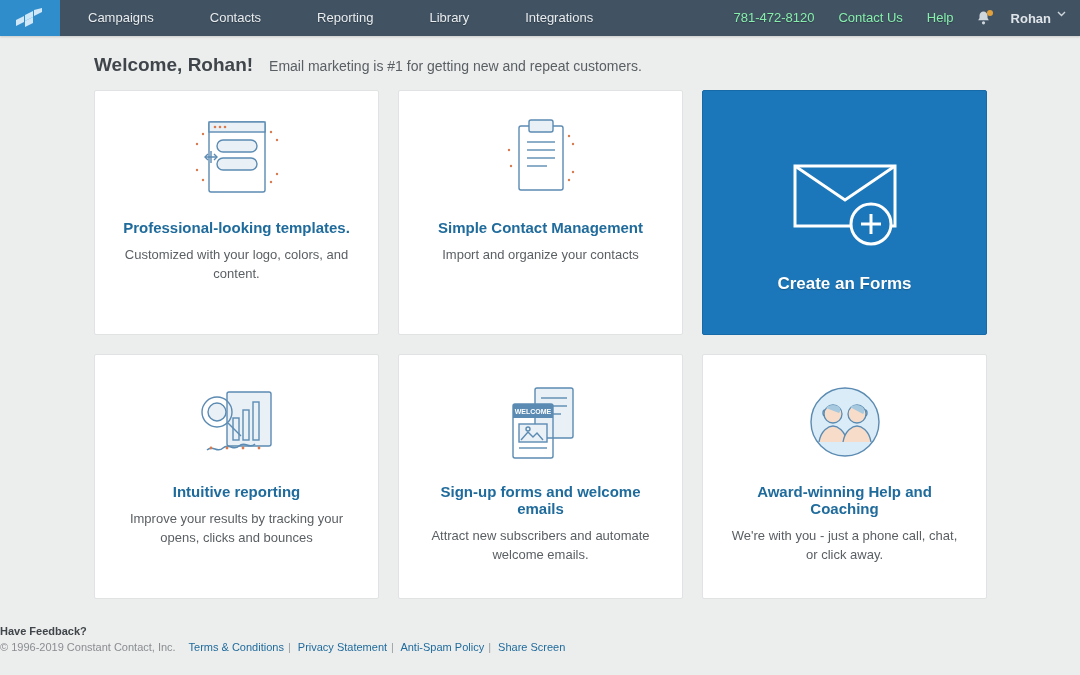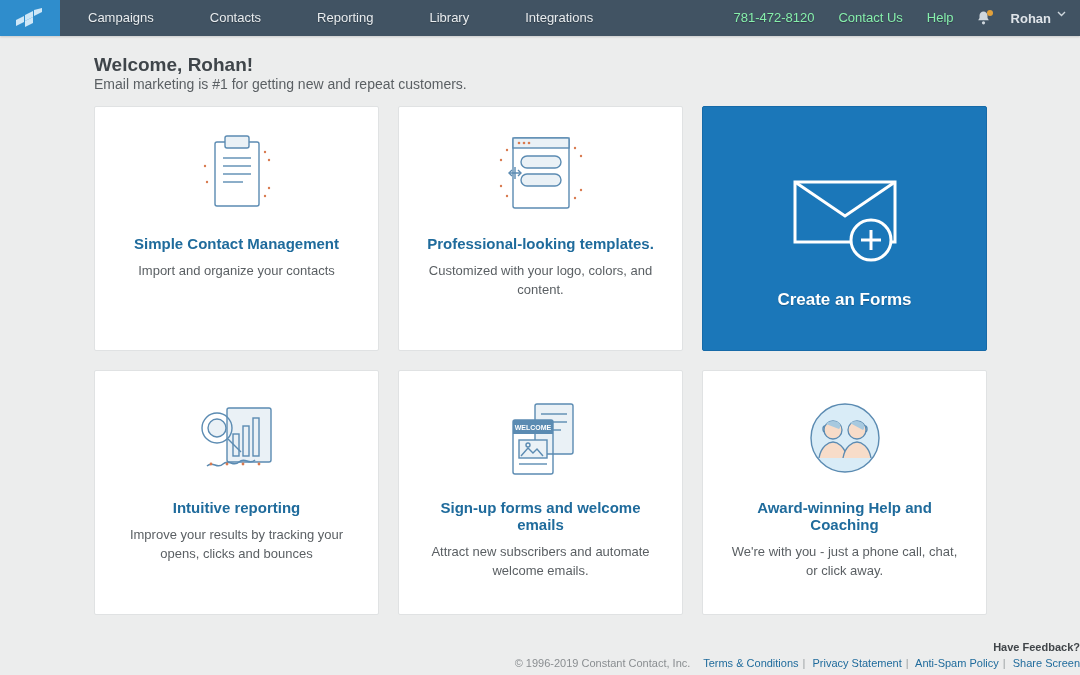--- a/index.html
+++ b/index.html
@@ -15,37 +15,37 @@
     .nav-spacer { flex:1; }
     .nav-right { display:flex; align-items:center; }
     .nav-right .nav-item { padding:0 12px; line-height:36px; cursor:pointer; text-shadow:0 1px 1px rgba(0,0,0,.3); color:#86efac; }
     .nav-right .bell { position:relative; display:flex; align-items:center; padding:0 10px; }
     .nav-right .bell .dot { position:absolute; right:8px; bottom:10px; width:6px; height:6px; background:#e2a13b; border-radius:50%; }
     .nav-right .user { display:flex; padding:0 14px 0 10px; cursor:pointer;font-weight:bold; }
     .nav-right .user .chev { margin-left:6px; }
 
     
     .page { width:1080px; }
-    .header-row { padding:18px 0 14px 94px; display:flex; align-items:baseline; gap:0;flex-direction:column; }
+    .header-row { padding:18px 0 14px 94px; display:flex; align-items:baseline; gap:16px; }
     .header-row h1 { font-size:19px; font-weight:700; color:#3f454a; }
     .header-row .sub { font-size:14px; color:#5a5f63; }
 
     
     .grid { width:893px; margin-left:94px; display:grid; grid-template-columns:repeat(3, 285px); grid-template-rows:245px 245px; gap:19px; }
     .card { background:#fff; border:1px solid #e0e2e3; border-radius:2px; padding:16px 18px 14px; text-align:center; cursor:pointer; display:flex; flex-direction:column; align-items:center; }
     .card .ill { height:96px; display:flex; align-items:center; justify-content:center; margin-top:4px; }
     .card h3 { margin-top:12px; font-size:15px; font-weight:700; color:#1f6b9c; }
     .card p { margin-top:10px; font-size:13px; line-height:1.45; color:#5a5f63; padding:0 4px; }
 
     .card.cta { background:#1b77b9; border:1px solid #166aa8; color:#fff; justify-content:center; }
     .card.cta .ill { height:110px; margin-top:12px; }
     .card.cta h3 { color:#fff; font-size:17px; text-shadow:0 1px 1px rgba(0,0,0,.25); margin-top:18px; }
 
     
-    .footer { margin-top:26px; text-align:right; font-size:11px; color:#5b5f63; }
+    .footer { margin-top:26px; text-align:left; font-size:11px; color:#5b5f63; }
     .footer .fb { font-weight:700; color:#404549; }
     .footer .row2 { margin-top:4px; }
     .footer .copy { color:#8a8e91; margin-right:10px; }
     .footer a { color:#1f6b9c; }
     .footer .sep { color:#9da1a4; padding:0 4px; }
 
     
     .stroke-blue { stroke:#5b8bb2; stroke-width:1.4; fill:none; }
     .fill-lt   { fill:#eaf1f6; }
     .dot-or    { fill:#d97a4f; }
@@ -93,41 +93,20 @@
 </div>
 
 <div class="page">
 
   <div class="header-row">
     <h1>Welcome, Rohan!</h1>
     <span class="sub">Email marketing is #1 for getting new and repeat customers.</span>
   </div>
 
   <div class="grid">
-
-    <div class="card">
-      <div class="ill">
-        <svg width="120" height="90" viewBox="0 0 120 90">
-          <rect x="38" y="12" width="44" height="64" class="stroke-blue" rx="2"></rect>
-          <rect x="48" y="6" width="24" height="12" class="stroke-blue fill-lt" rx="2"></rect>
-          <line x1="46" y1="28" x2="74" y2="28" class="stroke-blue"></line>
-          <line x1="46" y1="36" x2="74" y2="36" class="stroke-blue"></line>
-          <line x1="46" y1="44" x2="74" y2="44" class="stroke-blue"></line>
-          <line x1="46" y1="52" x2="66" y2="52" class="stroke-blue"></line>
-          <circle cx="28" cy="36" r="1.2" class="dot-or"></circle>
-            <circle cx="30" cy="52" r="1.2" class="dot-or"></circle>
-          <circle cx="92" cy="30" r="1.2" class="dot-or"></circle>
-            <circle cx="92" cy="58" r="1.2" class="dot-or"></circle>
-          <circle cx="88" cy="66" r="1.2" class="dot-or"></circle>
-            <circle cx="88" cy="22" r="1.2" class="dot-or"></circle>
-        </svg>
-      </div>
-      <h3>Simple Contact Management</h3>
-      <p>Import and organize your contacts</p>
-    </div>
 
     <div class="card">
       <div class="ill">
         <svg width="120" height="90" viewBox="0 0 120 90">
           <rect x="32" y="8" width="56" height="70" class="stroke-blue" rx="2"></rect>
           <rect x="32" y="8" width="56" height="10" class="stroke-blue fill-lt"></rect>
           <circle cx="38" cy="13" r="1.3" class="dot-or"></circle>
             <circle cx="43" cy="13" r="1.3" class="dot-or"></circle>
             <circle cx="48" cy="13" r="1.3" class="dot-or"></circle>
           <rect x="40" y="26" width="40" height="12" rx="6" class="stroke-blue fill-lt"></rect>
@@ -143,20 +122,41 @@
           <circle cx="94" cy="18" r="1.2" class="dot-or"></circle>
             <circle cx="94" cy="68" r="1.2" class="dot-or"></circle>
           <circle cx="26" cy="20" r="1.2" class="dot-or"></circle>
             <circle cx="26" cy="66" r="1.2" class="dot-or"></circle>
         </svg>
       </div>
       <h3>Professional-looking templates.</h3>
       <p>Customized with your logo, colors, and content.</p>
     </div>
 
+    <div class="card">
+      <div class="ill">
+        <svg width="120" height="90" viewBox="0 0 120 90">
+          <rect x="38" y="12" width="44" height="64" class="stroke-blue" rx="2"></rect>
+          <rect x="48" y="6" width="24" height="12" class="stroke-blue fill-lt" rx="2"></rect>
+          <line x1="46" y1="28" x2="74" y2="28" class="stroke-blue"></line>
+          <line x1="46" y1="36" x2="74" y2="36" class="stroke-blue"></line>
+          <line x1="46" y1="44" x2="74" y2="44" class="stroke-blue"></line>
+          <line x1="46" y1="52" x2="66" y2="52" class="stroke-blue"></line>
+          <circle cx="28" cy="36" r="1.2" class="dot-or"></circle>
+            <circle cx="30" cy="52" r="1.2" class="dot-or"></circle>
+          <circle cx="92" cy="30" r="1.2" class="dot-or"></circle>
+            <circle cx="92" cy="58" r="1.2" class="dot-or"></circle>
+          <circle cx="88" cy="66" r="1.2" class="dot-or"></circle>
+            <circle cx="88" cy="22" r="1.2" class="dot-or"></circle>
+        </svg>
+      </div>
+      <h3>Simple Contact Management</h3>
+      <p>Import and organize your contacts</p>
+    </div>
+
     <div class="card cta">
       <div class="ill">
         <svg width="140" height="110" viewBox="0 0 140 110">
           <rect x="20" y="20" width="100" height="60" fill="none" stroke="#fff" stroke-width="3"></rect>
           <path d="M20 20l50 34 50-34" fill="none" stroke="#fff" stroke-width="3"></path>
           <circle cx="96" cy="78" r="20" fill="#1b77b9" stroke="#fff" stroke-width="3"></circle>
           <line x1="96" y1="68" x2="96" y2="88" stroke="#fff" stroke-width="3"></line>
           <line x1="86" y1="78" x2="106" y2="78" stroke="#fff" stroke-width="3"></line>
         </svg>
       </div>

